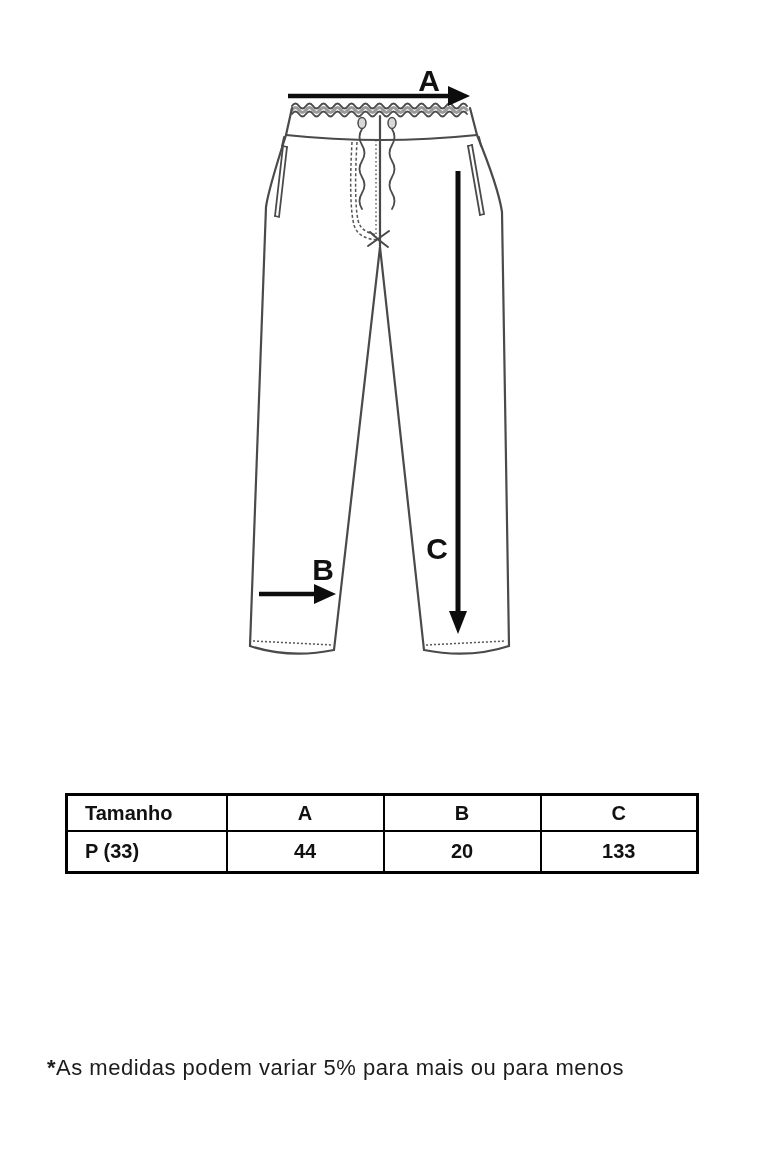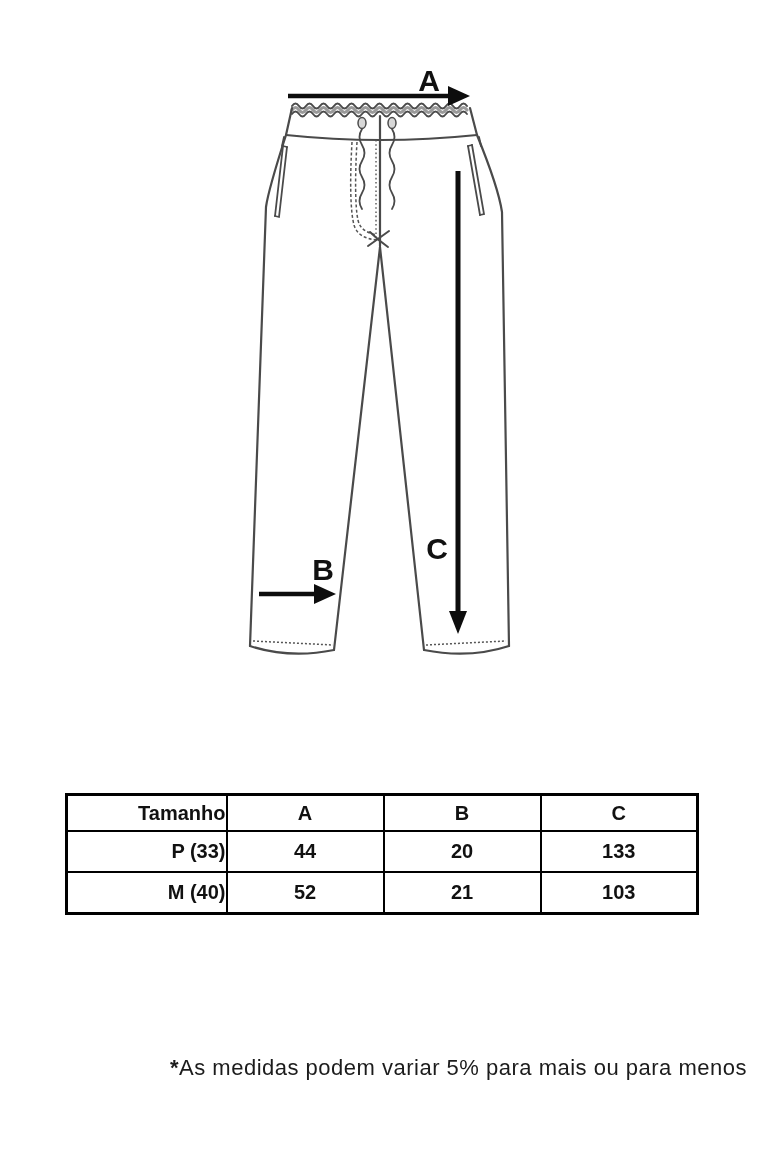--- a/index.html
+++ b/index.html
@@ -22,24 +22,24 @@
     position:absolute;left:65px;top:793px;width:631px;
     border-collapse:collapse;table-layout:fixed;
     font-weight:700;font-size:20px;color:#111;
     border:3px solid #000;
   }
   .size-table th,.size-table td{
     border:2px solid #000;text-align:center;vertical-align:middle;
     padding:0;height:39px;overflow:hidden;white-space:nowrap;
   }
   .size-table thead th{height:34px;}
-  .size-table th:first-child,.size-table td:first-child{text-align:right;padding-left:7px;}
+  .size-table th:first-child,.size-table td:first-child{text-align:left;padding-left:17px;}
   .footnote{
     position:absolute;left:47px;top:1055px;width:700px;
-    font-size:22px;letter-spacing:.5px;color:#1c1c1c;font-weight:400;text-align:right;
+    font-size:22px;letter-spacing:.5px;color:#1c1c1c;font-weight:400;
   }
   .footnote .marker{font-weight:700;}
 </style>
 </head>
 <body>
 
 <div class="page">
 
   <svg class="diagram-svg" width="767" height="745" viewBox="0 0 767 745">
 
@@ -123,24 +123,18 @@
         <th>C</th>
       </tr>
     </thead>
     <tbody>
       <tr>
         <td>P (33)</td>
         <td>44</td>
         <td>20</td>
         <td>133</td>
       </tr>
-      <tr>
-        <td>M (40)</td>
-        <td>52</td>
-        <td>21</td>
-        <td>103</td>
-      </tr>
     </tbody>
   </table>
 
   <div class="footnote"><span class="marker">*</span><span>As medidas podem variar 5% para mais ou para menos</span></div>
 
 </div>
 
 </body></html>

